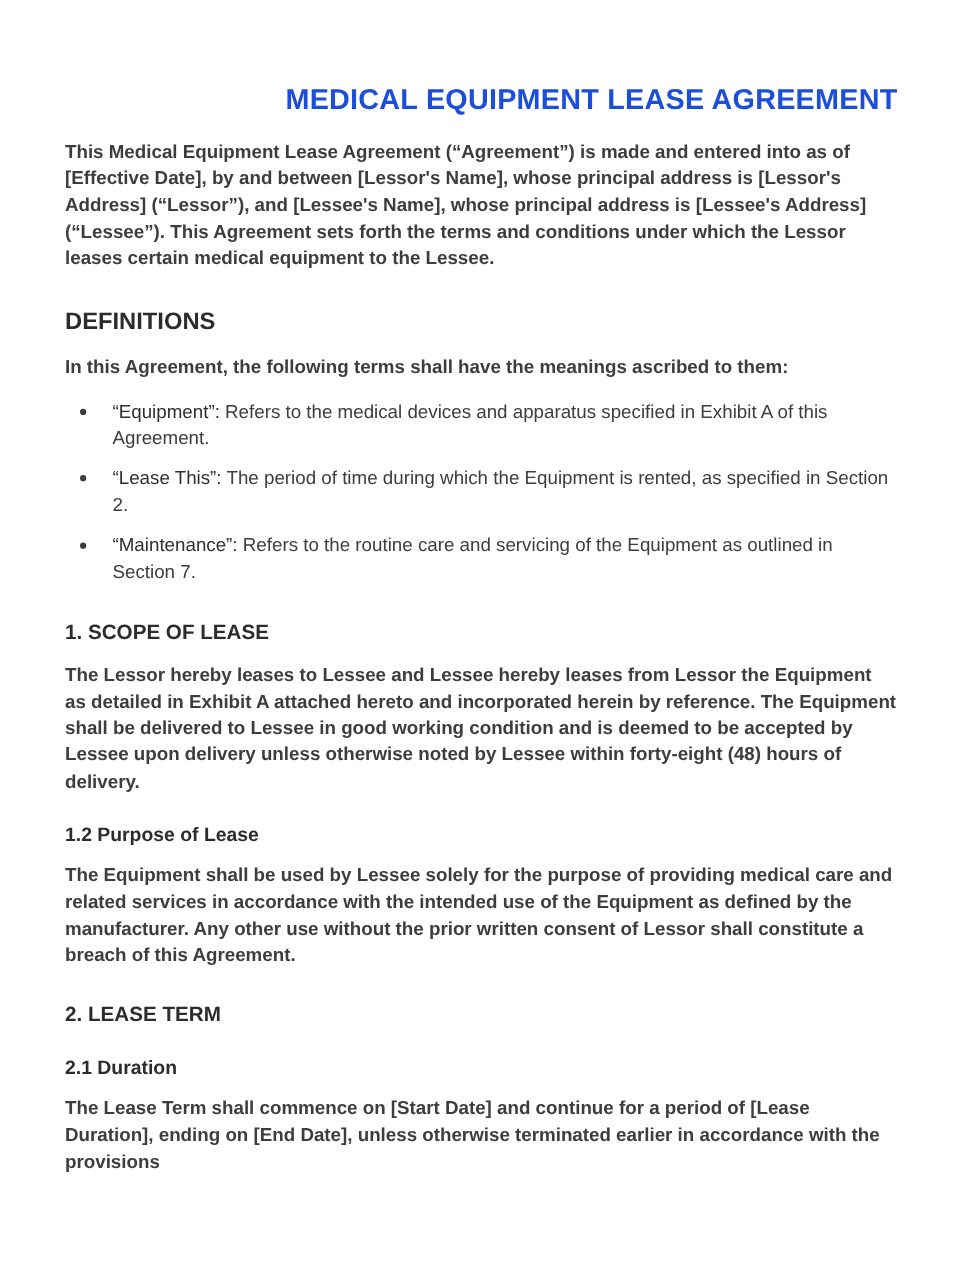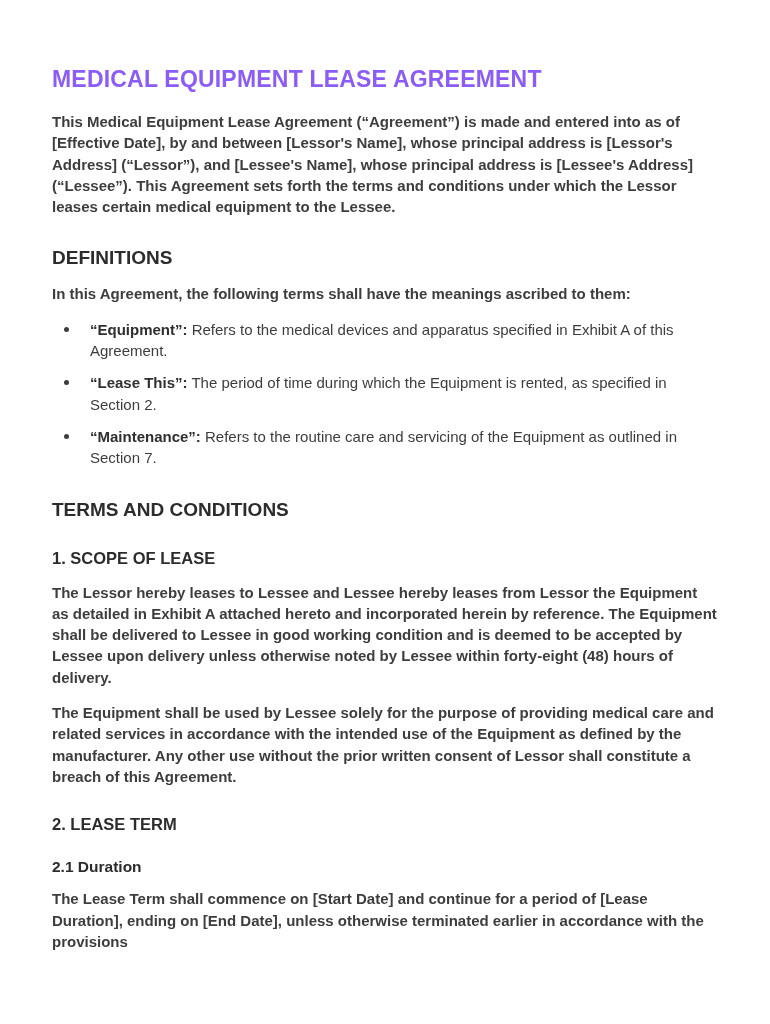--- a/index.html
+++ b/index.html
@@ -15,23 +15,24 @@
     width: 770px;
     height: 1024px;
     box-sizing: border-box;
     padding: 52px 52px 0 52px;
     background: #ffffff;
     overflow: hidden;
   }
   h1.doc-title {
     font-size: 23px;
     font-weight: 700;
-    color: #8b5cf6;
+    color: #1d4ed8;
     margin: 14px 0 18px 0;
     letter-spacing: 0.2px;
+    text-align: right;
   }
   p.body-text {
     font-size: 15px;
     line-height: 1.42;
     margin: 0 0 14px 0;
     color: #3d3d3d;
     font-weight: bold;
   }
   h2.section-major {
     font-size: 19px;
@@ -67,21 +68,21 @@
     content: "";
     position: absolute;
     left: -26px;
     top: 8px;
     width: 5px;
     height: 5px;
     border-radius: 50%;
     background: #3d3d3d;
   }
   .term {
-    font-weight: 700;
+    font-weight: 400;
     color: #2f2f2f;
   }
 </style>
 </head>
 <body>
 
 <div class="page">
 
   <h1 class="doc-title">MEDICAL EQUIPMENT LEASE AGREEMENT</h1>
 
@@ -90,26 +91,26 @@
   <h2 class="section-major">DEFINITIONS</h2>
 
   <p class="body-text">In this Agreement, the following terms shall have the meanings ascribed to them:</p>
 
   <ul class="def-list">
     <li><span class="term">“Equipment”:</span><span> Refers to the medical devices and apparatus specified in Exhibit A of this Agreement.</span></li>
     <li><span class="term">“Lease This”:</span><span> The period of time during which the Equipment is rented, as specified in Section 2.</span></li>
     <li><span class="term">“Maintenance”:</span><span> Refers to the routine care and servicing of the Equipment as outlined in Section 7.</span></li>
   </ul>
 
-  <h2 class="section-major">TERMS AND CONDITIONS</h2>
 
   <h3 class="section-num">1. SCOPE OF LEASE</h3>
 
   <p class="body-text">The Lessor hereby leases to Lessee and Lessee hereby leases from Lessor the Equipment as detailed in Exhibit A attached hereto and incorporated herein by reference. The Equipment shall be delivered to Lessee in good working condition and is deemed to be accepted by Lessee upon delivery unless otherwise noted by Lessee within forty-eight (48) hours of delivery.</p>
 
+  <h4 class="subsection">1.2 Purpose of Lease</h4>
   <p class="body-text">The Equipment shall be used by Lessee solely for the purpose of providing medical care and related services in accordance with the intended use of the Equipment as defined by the manufacturer. Any other use without the prior written consent of Lessor shall constitute a breach of this Agreement.</p>
 
   <h3 class="section-num">2. LEASE TERM</h3>
 
   <h4 class="subsection">2.1 Duration</h4>
   <p class="body-text">The Lease Term shall commence on [Start Date] and continue for a period of [Lease Duration], ending on [End Date], unless otherwise terminated earlier in accordance with the provisions</p>
 
 </div>
 
 </body></html>

